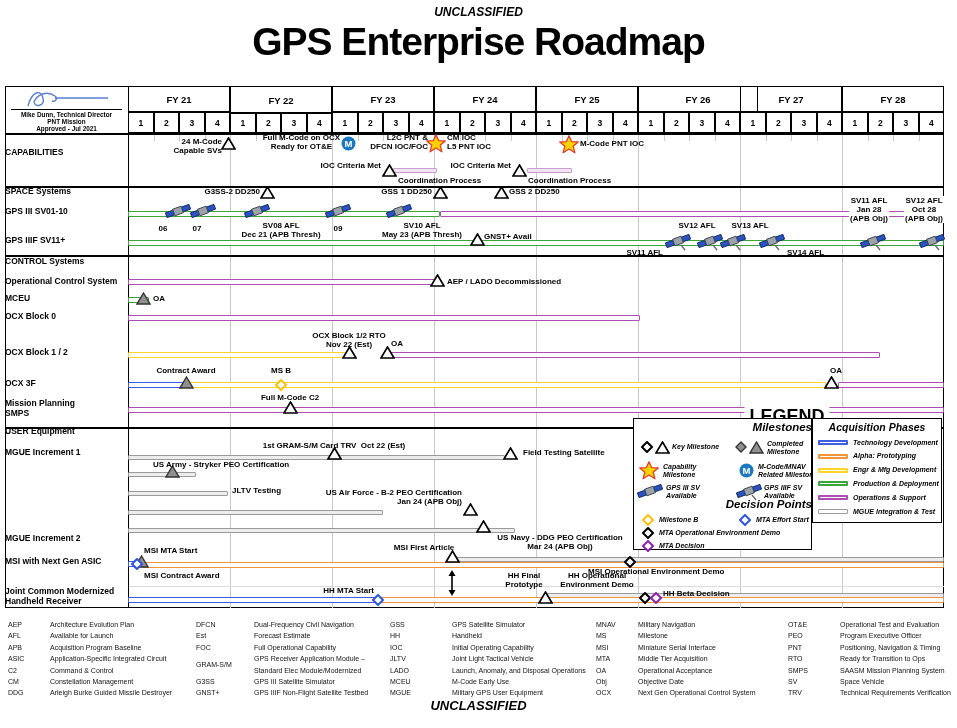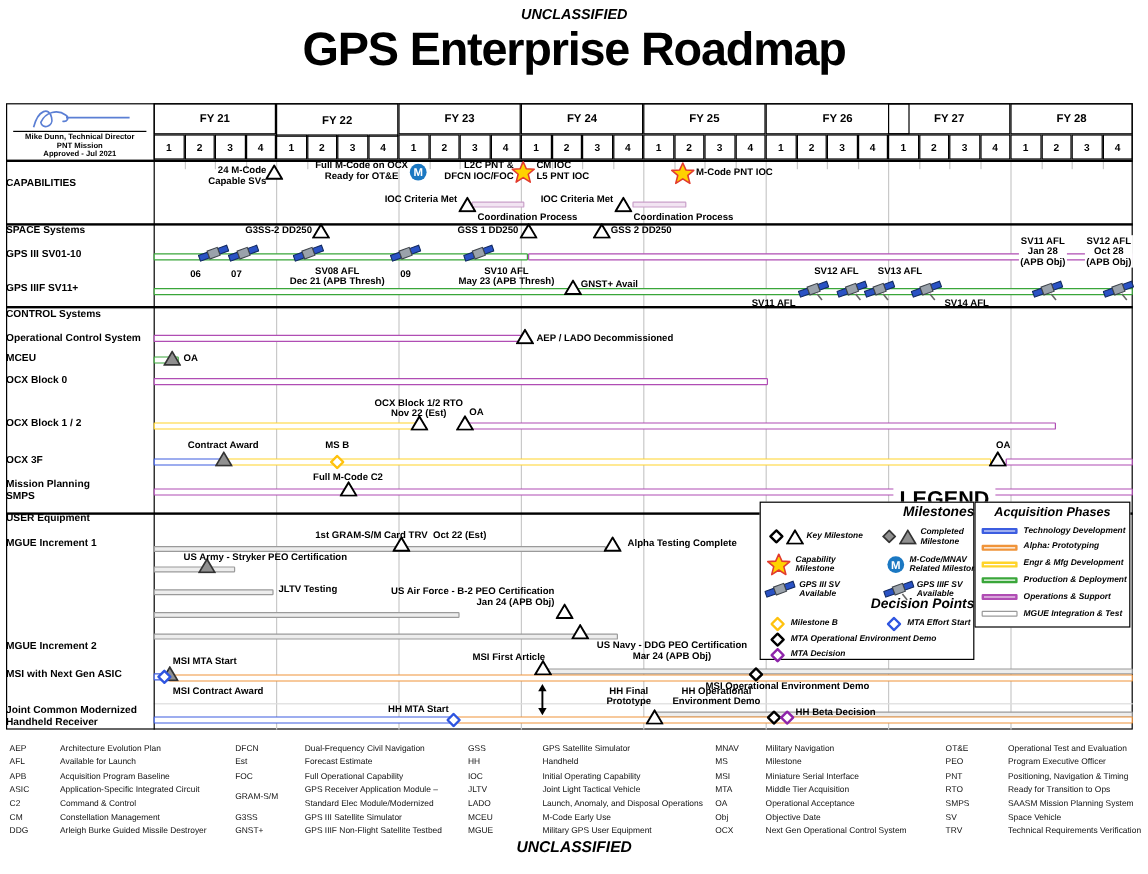--- a/index.html
+++ b/index.html
@@ -387,21 +387,21 @@
       <div class="lbl" style="position: absolute; left: 447px; top: 277px;">AEP / LADO Decommissioned</div>
       <div class="lbl" style="position: absolute; left: 153px; top: 294px;">OA</div>
       <div class="lbl a-c" style="position: absolute; left: 349px; top: 331px;">OCX Block 1/2 RTO
 Nov 22 (Est)</div>
       <div class="lbl a-c" style="position: absolute; left: 397px; top: 339px;">OA</div>
       <div class="lbl a-c" style="position: absolute; left: 186px; top: 366px;">Contract Award</div>
       <div class="lbl a-c" style="position: absolute; left: 281px; top: 366px;">MS B</div>
       <div class="lbl a-c" style="position: absolute; left: 836px; top: 366px;">OA</div>
       <div class="lbl a-c" style="position: absolute; left: 290px; top: 393px;">Full M-Code C2</div>
       <div class="lbl a-c" style="position: absolute; left: 334px; top: 441px;">1st GRAM-S/M Card TRV  Oct 22 (Est)</div>
-      <div class="lbl" style="position: absolute; left: 523px; top: 448px;">Alpha Testing Complete</div>
+      <div class="lbl" style="position: absolute; left: 523px; top: 448px;">Field Testing Satellite</div>
       <div class="lbl" style="position: absolute; left: 153px; top: 460px;">US Army - Stryker PEO Certification</div>
       <div class="lbl" style="position: absolute; left: 232px; top: 486px;">JLTV Testing</div>
       <div class="lbl a-r" style="position: absolute; left: 462px; top: 488px;">US Air Force - B-2 PEO Certification
 Jan 24 (APB Obj)</div>
       <div class="lbl a-c" style="position: absolute; left: 560px; top: 533px;">US Navy - DDG PEO Certification
 Mar 24 (APB Obj)</div>
       <div class="lbl" style="position: absolute; left: 144px; top: 546px;">MSI MTA Start</div>
       <div class="lbl a-c" style="position: absolute; left: 424px; top: 543px;">MSI First Article</div>
       <div class="lbl" style="position: absolute; left: 144px; top: 571px;">MSI Contract Award</div>
       <div class="lbl" style="position: absolute; left: 588px; top: 567px;">MSI Operational Environment Demo</div>

